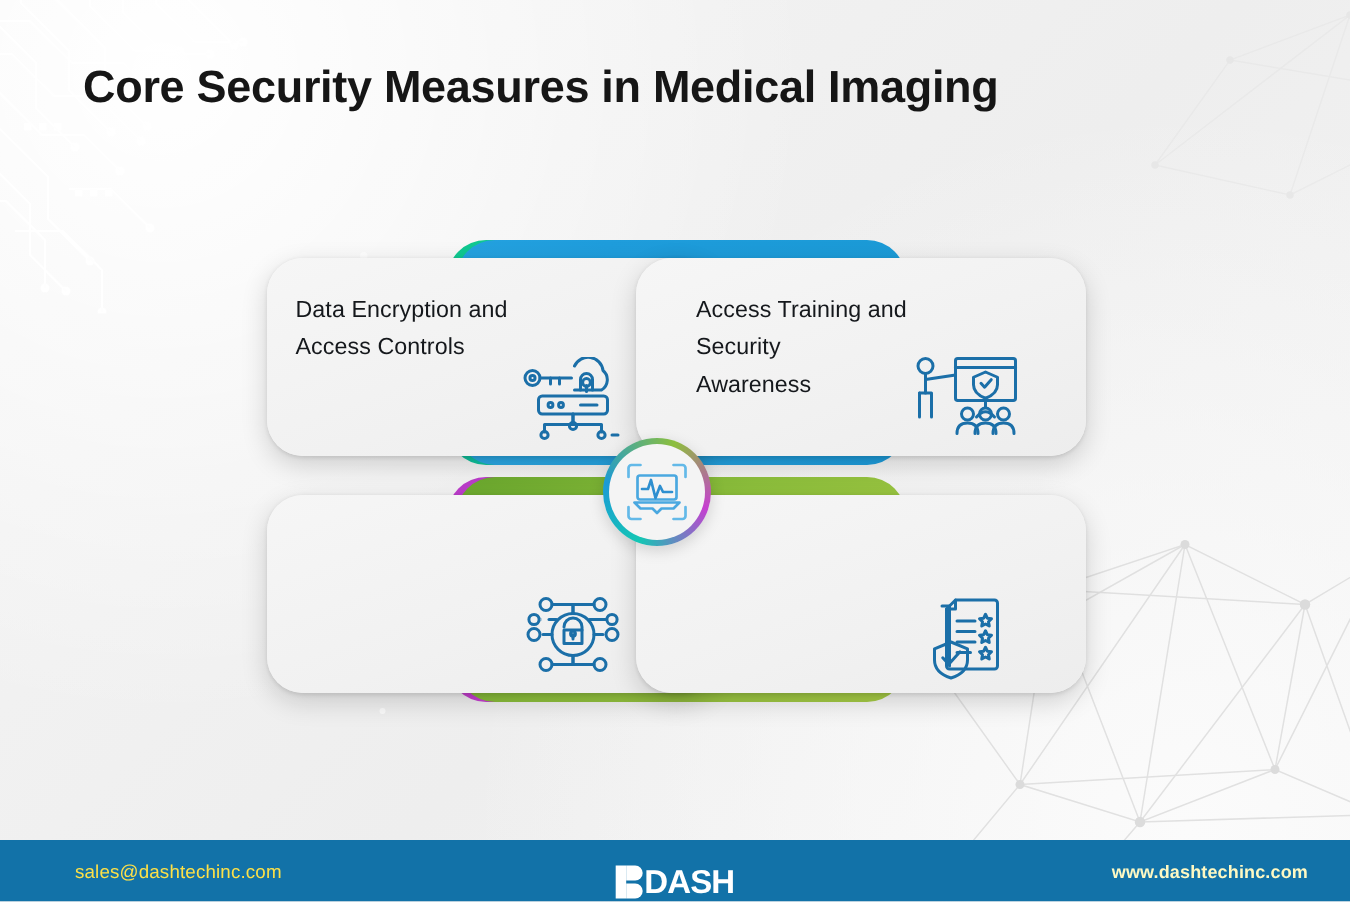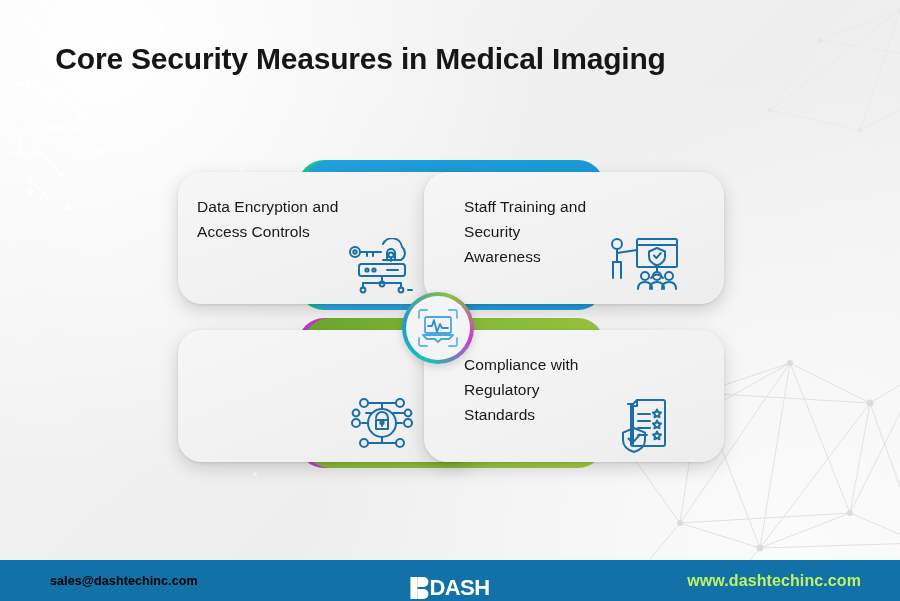--- a/index.html
+++ b/index.html
@@ -93,25 +93,25 @@
   }
 
   
   .footer {
     position:absolute; left:0; bottom:0; width:900px; height:41px;
     background:#1272a8; z-index:10;
     display:flex; align-items:center;
   }
   .footer-email {
     position:absolute; left:50px;
-    color:#000000; font-size:12.5px; font-weight:700; letter-spacing:.1px;
+    color:#fde047; font-size:12.5px; font-weight:400; letter-spacing:.1px;
   }
   .footer-site {
-    position:absolute; right:39px;
-    color:#bef264; font-size:16px; font-weight:700; letter-spacing:.1px;
+    position:absolute; right:28px;
+    color:#fef9c3; font-size:12px; font-weight:700; letter-spacing:.1px;
   }
   .footer-logo {
     position:absolute; left:50%; transform:translateX(-50%);
     display:flex; flex-direction:column; align-items:center; line-height:1;margin-top:24px;
   }
   .logo-row { display:flex; align-items:center; }
   .logo-mark {
     width:18px; height:22px; margin-right:1px; position:relative;
   }
   .logo-mark .lm-a {
@@ -266,21 +266,21 @@
         <path d="M39 44 v-6"></path>
         <circle cx="20" cy="52" r="2.4"></circle>
         <circle cx="39" cy="46" r="2.4"></circle>
         <circle cx="58" cy="52" r="2.4"></circle>
         <path d="M65 52 h4"></path>
       </g>
     </svg>
   </div>
 
   <div class="card" id="card-tr">
-    <div class="card-title">Staff Training and
+    <div class="card-title">Access Training and
 Security
 Awareness</div>
     <svg class="card-icon" width="70" height="56" viewBox="0 0 70 56">
       <g stroke="#1b6fa8" stroke-width="2" fill="none" stroke-linecap="round" stroke-linejoin="round">
         <rect x="28" y="3" width="40" height="28" rx="1.5"></rect>
         <path d="M28 9 H68"></path>
         <path d="M48 31 v4"></path>
         <path d="M42 42 q6 -7 12 0"></path>
         <circle cx="8" cy="8" r="5"></circle>
         <path d="M8 13 v13"></path>
@@ -322,23 +322,20 @@
         <path d="M23 19 h-5"></path>
           <circle cx="12" cy="19" r="0.1"></circle>
         <circle cx="8" cy="19" r="3.4"></circle>
         <circle cx="60" cy="19" r="3.4"></circle>
         <path d="M45 19 h11"></path>
       </g>
     </svg>
   </div>
 
   <div class="card" id="card-br">
-    <div class="card-title">Compliance with
-Regulatory
-Standards</div>
     <svg class="card-icon" width="62" height="60" viewBox="0 0 62 60">
       <g stroke="#1b6fa8" stroke-width="2" fill="none" stroke-linecap="round" stroke-linejoin="round">
         <path d="M18 6 h26 a2 2 0 0 1 2 2 v42 a2 2 0 0 1 -2 2 H14 a2 2 0 0 1 -2 -2 V12 z"></path>
         <path d="M18 6 v6 h-6"></path>
         <path d="M9 10 h5 v40"></path>
         <path d="M19 20 h12 M19 27 h12 M19 34 h12 M19 41 h9"></path>
         <path d="M38 15.5 l1.2 2.6 l2.8 .4 l-2 2 l.5 2.8 l-2.5 -1.3 l-2.5 1.3 l.5 -2.8 l-2 -2 l2.8 -.4 z"></path>
         <path d="M38 26.5 l1.2 2.6 l2.8 .4 l-2 2 l.5 2.8 l-2.5 -1.3 l-2.5 1.3 l.5 -2.8 l-2 -2 l2.8 -.4 z"></path>
         <path d="M38 37.5 l1.2 2.6 l2.8 .4 l-2 2 l.5 2.8 l-2.5 -1.3 l-2.5 1.3 l.5 -2.8 l-2 -2 l2.8 -.4 z"></path>
         <path d="M15 34 l11 4.6 v7.4 q0 8.5 -11 12 q-11 -3.5 -11 -12 v-7.4 z"></path>

